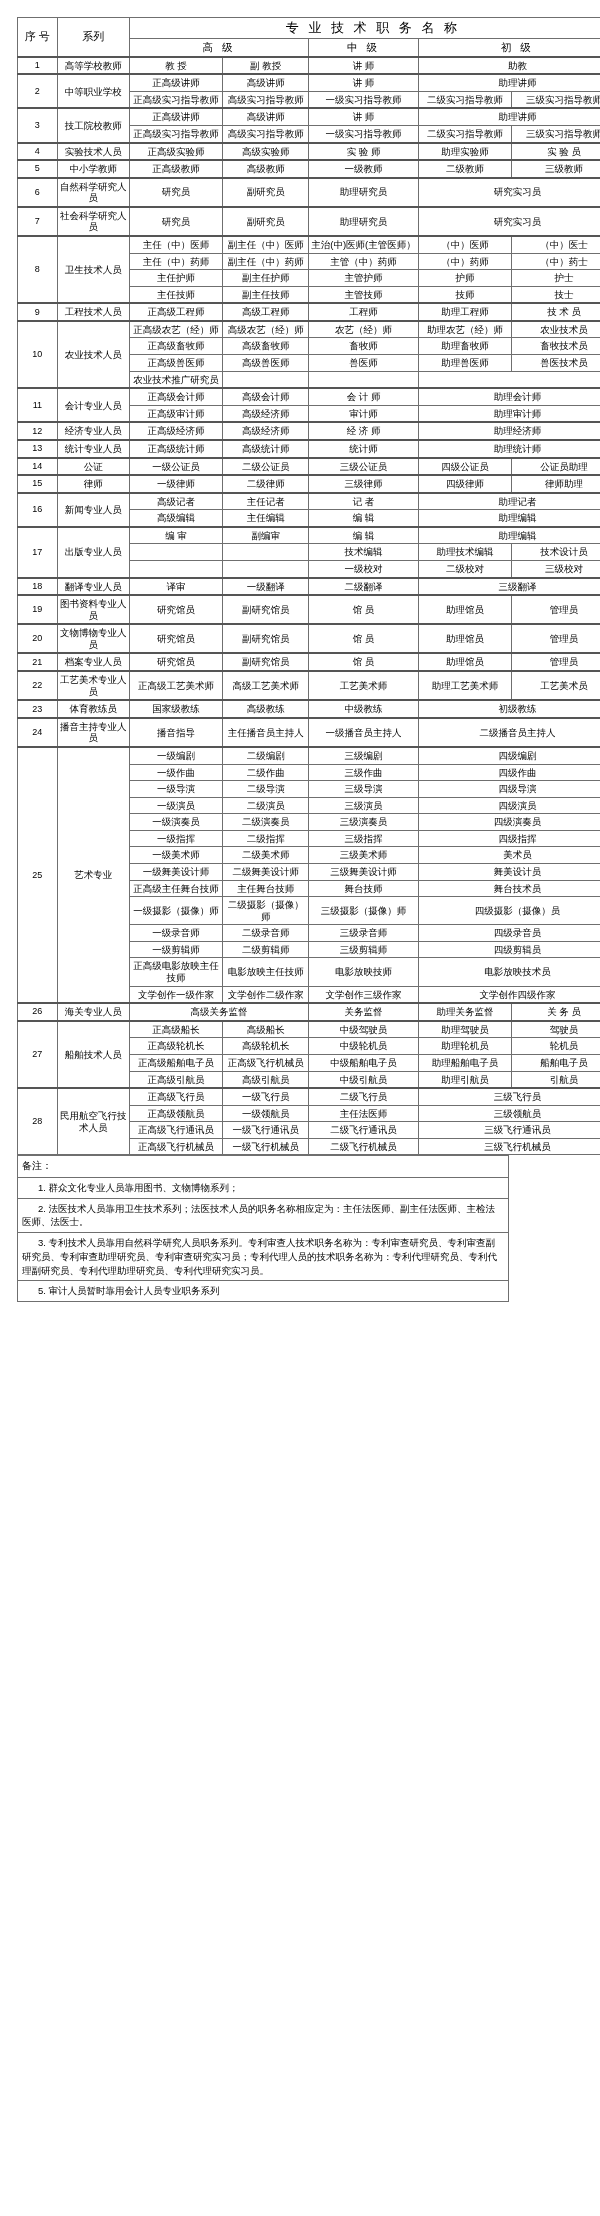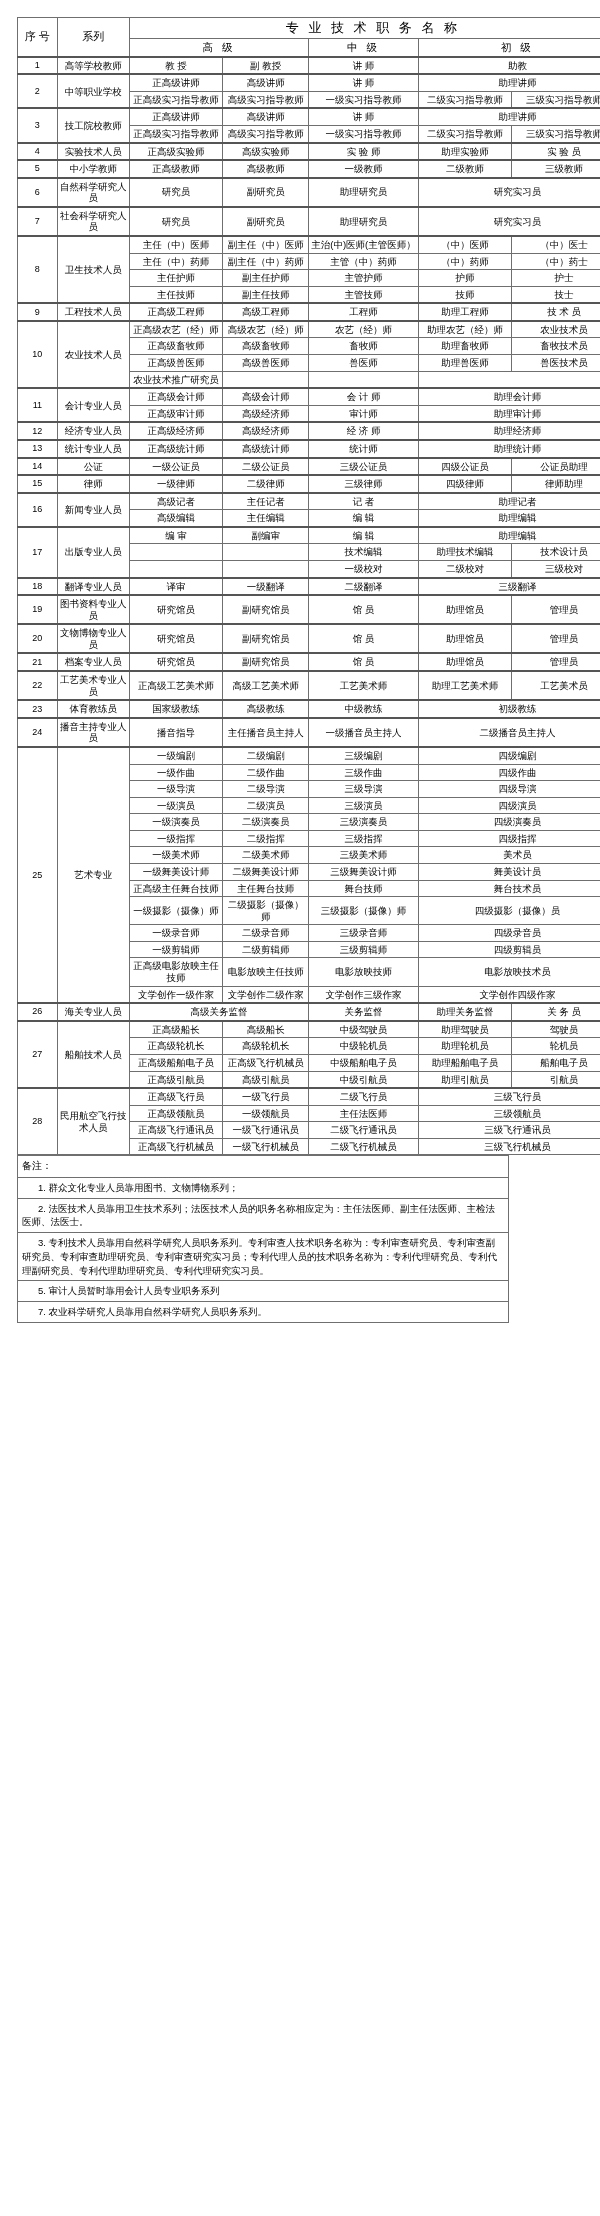--- a/index.html
+++ b/index.html
@@ -533,19 +533,16 @@
         </tr>
         <tr>
           <td class="note-body">2. 法医技术人员靠用卫生技术系列；法医技术人员的职务名称相应定为：主任法医师、副主任法医师、主检法医师、法医士。</td>
         </tr>
         <tr>
           <td class="note-body">3. 专利技术人员靠用自然科学研究人员职务系列。专利审查人技术职务名称为：专利审查研究员、专利审查副研究员、专利审查助理研究员、专利审查研究实习员；专利代理人员的技术职务名称为：专利代理研究员、专利代理副研究员、专利代理助理研究员、专利代理研究实习员。</td>
         </tr>
         <tr>
           <td class="note-body">5. 审计人员暂时靠用会计人员专业职务系列</td>
         </tr>
-        <tr>
-          <td class="note-body">7. 农业科学研究人员靠用自然科学研究人员职务系列。</td>
-        </tr>
       </tbody>
   </table>
 
 </div>
 
 </body></html>

